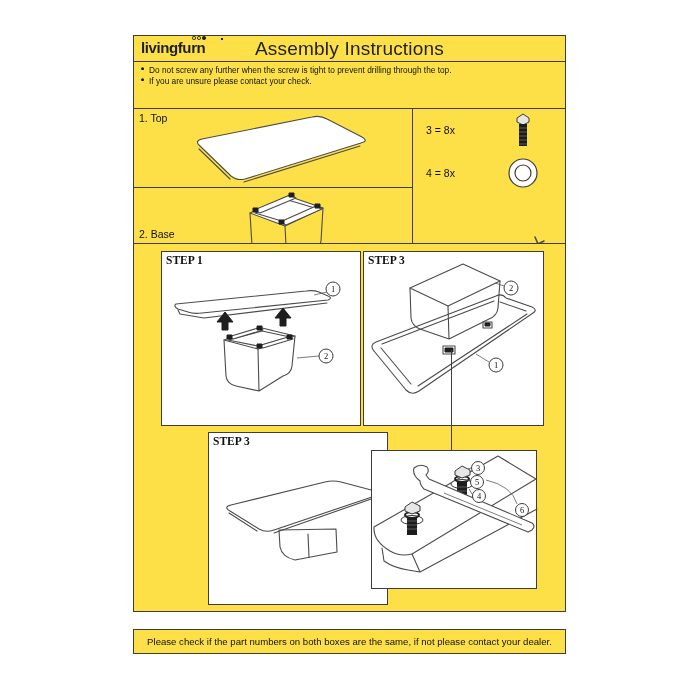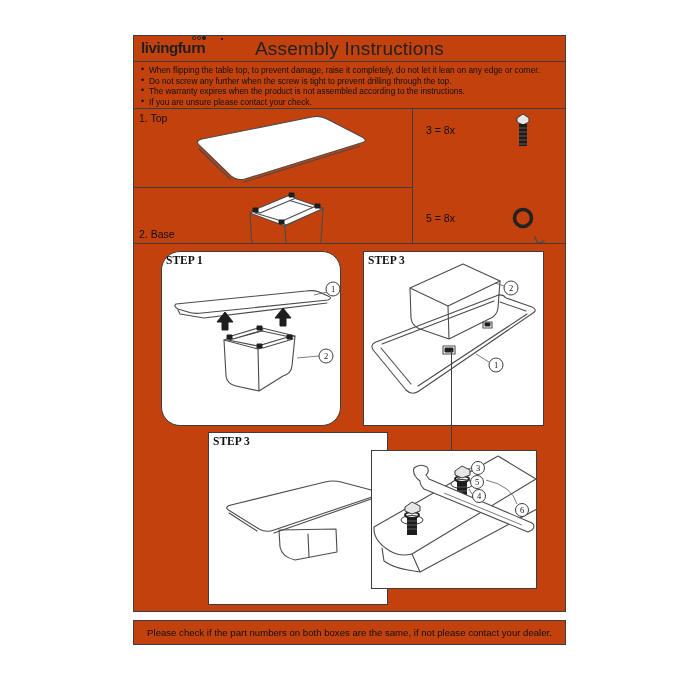--- a/index.html
+++ b/index.html
@@ -1,20 +1,20 @@
 <!DOCTYPE html>
 <html><head>
 <meta charset="utf-8">
 <style>
   * { margin:0; padding:0; box-sizing:border-box; }
   html,body { background:#ffffff; }
   .canvas { position:relative; width:700px; height:700px; background:#fff;
             font-family:"Liberation Sans", sans-serif; color:#1b1b1b; overflow:hidden; }
   .page { position:absolute; left:133px; top:35px; width:433px; }
-  .box { border:1px solid #3d3d3d; background:#c2410c; position:relative; }
+  .box { border:1px solid #3d3d3d; background:#fde047; position:relative; }
   .stack { margin-top:-1px; }
 
   
   .header-box { height:27px; }
   .logo { position:absolute; left:7px; top:3px; font-size:15px; font-weight:bold;
           letter-spacing:-0.4px; color:#1f1f1f; }
   .logo-dots { position:absolute; left:58px; top:0px; display:flex; gap:1.5px; }
   .logo-dots i { width:3.5px; height:3.5px; border-radius:50%; border:1px solid #1f1f1f; display:block; }
   .logo-dots i.filled { background:#1f1f1f; }
   .logo-mark { position:absolute; left:87px; top:2px; width:2px; height:2px; background:#1f1f1f; }
@@ -37,32 +37,32 @@
   .ill { position:absolute; }
   .parts-col { position:absolute; left:279px; top:0; width:154px; height:100%; }
   .part-row { position:absolute; left:0; width:100%; height:38px; }
   .part-label { position:absolute; left:13px; top:50%; transform:translateY(-50%); font-size:10.5px; color:#111; }
   .part-icon { position:absolute; left:88px; top:0; width:44px; height:100%;
                display:flex; align-items:center; justify-content:center; }
 
   
   .steps-box { height:369px; }
   .step { position:absolute; border:1px solid #3d3d3d; background:#fff; }
-  .step1 { left:27px;  top:7px;   width:180px; height:175px;border-radius:19px; }
+  .step1 { left:27px;  top:7px;   width:200px; height:175px; }
   .step2 { left:229px; top:7px;   width:181px; height:175px; }
   .step3 { left:27px;  top:188px; width:180px; height:173px;margin-left:47px; }
   .detail{ left:237px; top:206px; width:166px; height:139px; }
   .step-label { position:absolute; left:4px; top:2px; font-family:"Liberation Serif", serif;
                 font-weight:bold; font-size:11.5px; color:#111; z-index:2; }
   .step svg { position:absolute; left:0; top:0; }
   .connector { position:absolute; left:317px; top:106px; width:1.3px; height:101px;
                background:#3f3f3f; z-index:3; }
 
   
-  .footer-box { margin-top:8px; height:25px; display:flex; align-items:center; justify-content:center; }
+  .footer-box { margin-top:17px; height:25px; display:flex; align-items:center; justify-content:center; }
   .footer-box span { font-size:9.6px; color:#111; white-space:nowrap; }
 
   svg .ln { fill:none; stroke:#4b4b4b; stroke-width:1.1; stroke-linecap:round; stroke-linejoin:round; }
   svg .lnw { fill:#fff; stroke:#4b4b4b; stroke-width:1.1; stroke-linejoin:round; }
   svg .thin { fill:none; stroke:#5a5a5a; stroke-width:0.8; }
   svg .dark { fill:#1e1e1e; stroke:#1e1e1e; }
   svg .callout-c { fill:#fff; stroke:#3d3d3d; stroke-width:1; }
   svg .callout-t { font-family:"Liberation Serif", serif; font-size:8.5px; fill:#111; }
 </style>
 </head>
@@ -77,23 +77,23 @@
           <i></i>
           <i></i>
           <i class="filled"></i>
         </span>
       <span class="logo-mark"></span>
       <span class="title">Assembly Instructions</span>
     </div>
 
     <div class="box stack notes-box">
       <ul>
-        <li><span class="blt">•</span><span>When flipping the table top, to prevent damage, raise it completely, do not let it lean on any edge or corner.</span></li>
+        <li><span class="blt">•</span></li>
         <li><span class="blt">•</span><span>Do not screw any further when the screw is tight to prevent drilling through the top.</span></li>
-        <li><span class="blt">•</span><span>The warranty expires when the product is not assembled according to the instructions.</span></li>
+        <li><span class="blt">•</span></li>
         <li><span class="blt">•</span><span>If you are unsure please contact your check.</span></li>
       </ul>
     </div>
 
     <div class="box stack overview-box">
       <span class="sec-label top-label">1. Top</span>
       <span class="sec-label base-label">2. Base</span>
       <div class="v-divider"></div>
       <div class="h-divider"></div>
 
@@ -117,29 +117,30 @@
           <span class="part-label">3 = 8x</span>
           <span class="part-icon">
             <svg width="22" height="36">
               <polygon points="5,6 11,2 17,6 17,10 11,13 5,10" fill="#e6e6e6" stroke="#3a3a3a" stroke-width="1"></polygon>
               <rect x="7" y="12" width="8" height="22" fill="#1c1c1c"></rect>
               <path d="M7,16 h8 M7,20 h8 M7,24 h8 M7,28 h8 M7,32 h8" stroke="#6f6f6f" stroke-width="0.8" fill="none"></path>
             </svg>
           </span>
         </div>
 
-
-        <div class="part-row" style="top:90px">
-          <span class="part-label">5 = 8x</span>
+        <div class="part-row" style="top:45px">
+          <span class="part-label">4 = 8x</span>
           <span class="part-icon">
-            <svg width="28" height="28">
-              <circle cx="14" cy="14" r="8.5" fill="none" stroke="#222" stroke-width="3.6"></circle>
+            <svg width="38" height="38">
+              <circle cx="19" cy="19" r="14" fill="#fff" stroke="#3a3a3a" stroke-width="1.2"></circle>
+              <circle cx="19" cy="19" r="8" fill="#fff" stroke="#3a3a3a" stroke-width="1.2"></circle>
             </svg>
           </span>
         </div>
+
 
         <div class="part-row" style="top:126px">
           <span class="part-label">7 = 1x</span>
           <span class="part-icon">
             <svg width="48" height="38">
               <path d="M9,32 L37,9" stroke="#4b4b4b" stroke-width="3" fill="none" stroke-linecap="round"></path>
               <path d="M9,32 L37,9" stroke="#fff" stroke-width="1.2" fill="none" stroke-linecap="round"></path>
               <circle cx="8" cy="33" r="3" fill="#fff" stroke="#4b4b4b" stroke-width="1.1"></circle>
               <path d="M37,9 L43,6 M37,9 L34,2" stroke="#4b4b4b" stroke-width="1.6" fill="none" stroke-linecap="round"></path>
             </svg>

